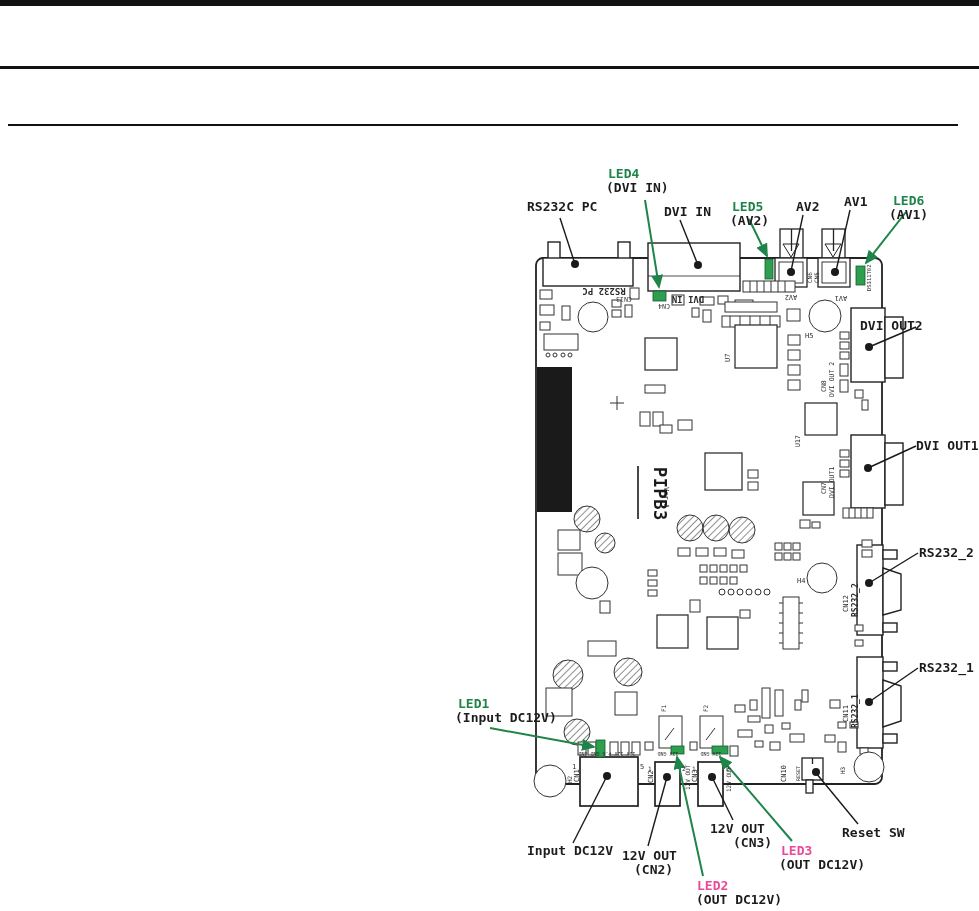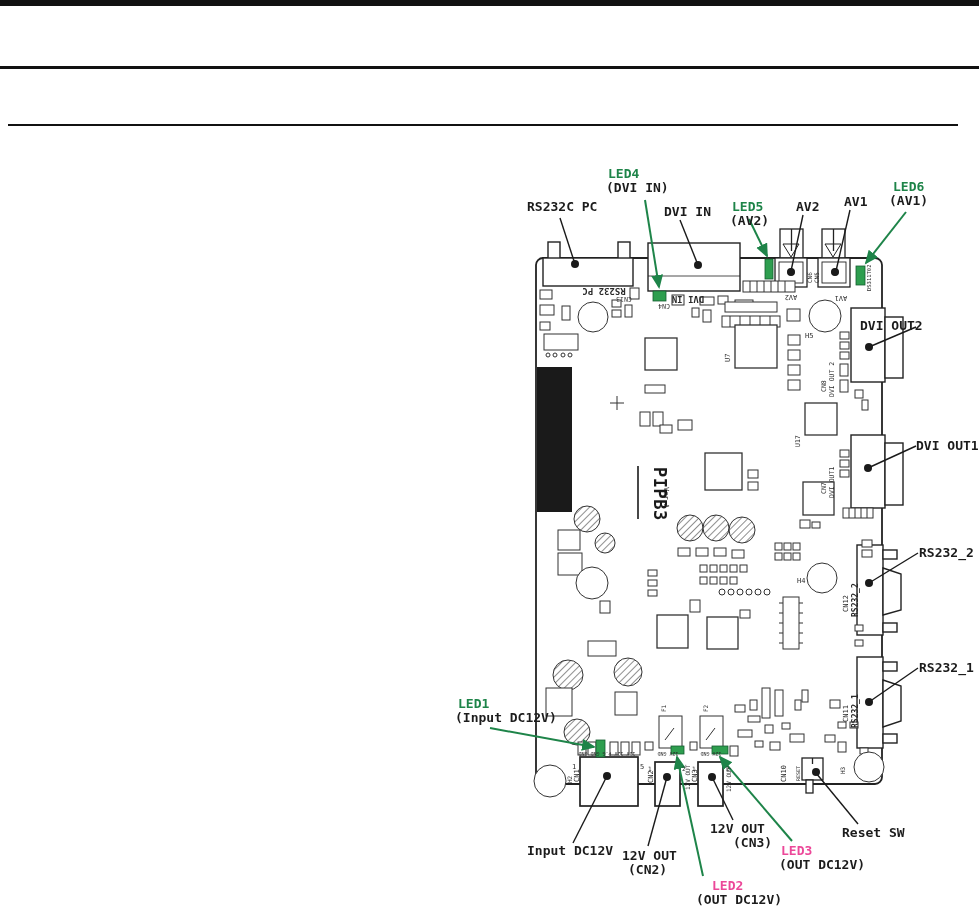--- a/index.html
+++ b/index.html
@@ -396,21 +396,21 @@
   </div>
 
   <div class="callout" style="left:796px;top:200px">
     <span class="ln">AV2</span>
   </div>
 
   <div class="callout" style="left:844px;top:195px">
     <span class="ln">AV1</span>
   </div>
 
-  <div class="callout" style="left:889px;top:180px">
+  <div class="callout" style="left:889px;top:194px">
     <span class="ln green" style="margin-left:4px">LED6</span>
     <span class="ln">(AV1)</span>
   </div>
 
   <div class="callout" style="left:860px;top:319px">
     <span class="ln">DVI OUT2</span>
   </div>
 
   <div class="callout" style="left:916px;top:439px">
     <span class="ln">DVI OUT1</span>
@@ -428,30 +428,30 @@
     <span class="ln green" style="margin-left:3px">LED1</span>
     <span class="ln">(Input DC12V)</span>
   </div>
 
   <div class="callout" style="left:527px;top:844px">
     <span class="ln">Input DC12V</span>
   </div>
 
   <div class="callout" style="left:622px;top:849px">
     <span class="ln">12V OUT</span>
-    <span class="ln" style="margin-left:6px">(CN2)</span>
+    <span class="ln" style="margin-left:12px">(CN2)</span>
   </div>
 
   <div class="callout" style="left:710px;top:822px">
     <span class="ln">12V OUT</span>
     <span class="ln" style="margin-left:23px">(CN3)</span>
   </div>
 
   <div class="callout" style="left:696px;top:879px">
-    <span class="ln red" style="margin-left:16px">LED2</span>
+    <span class="ln red" style="margin-left:1px">LED2</span>
     <span class="ln">(OUT DC12V)</span>
   </div>
 
   <div class="callout" style="left:779px;top:844px">
     <span class="ln red" style="margin-left:2px">LED3</span>
     <span class="ln">(OUT DC12V)</span>
   </div>
 
   <div class="callout" style="left:842px;top:826px">
     <span class="ln">Reset SW</span>

